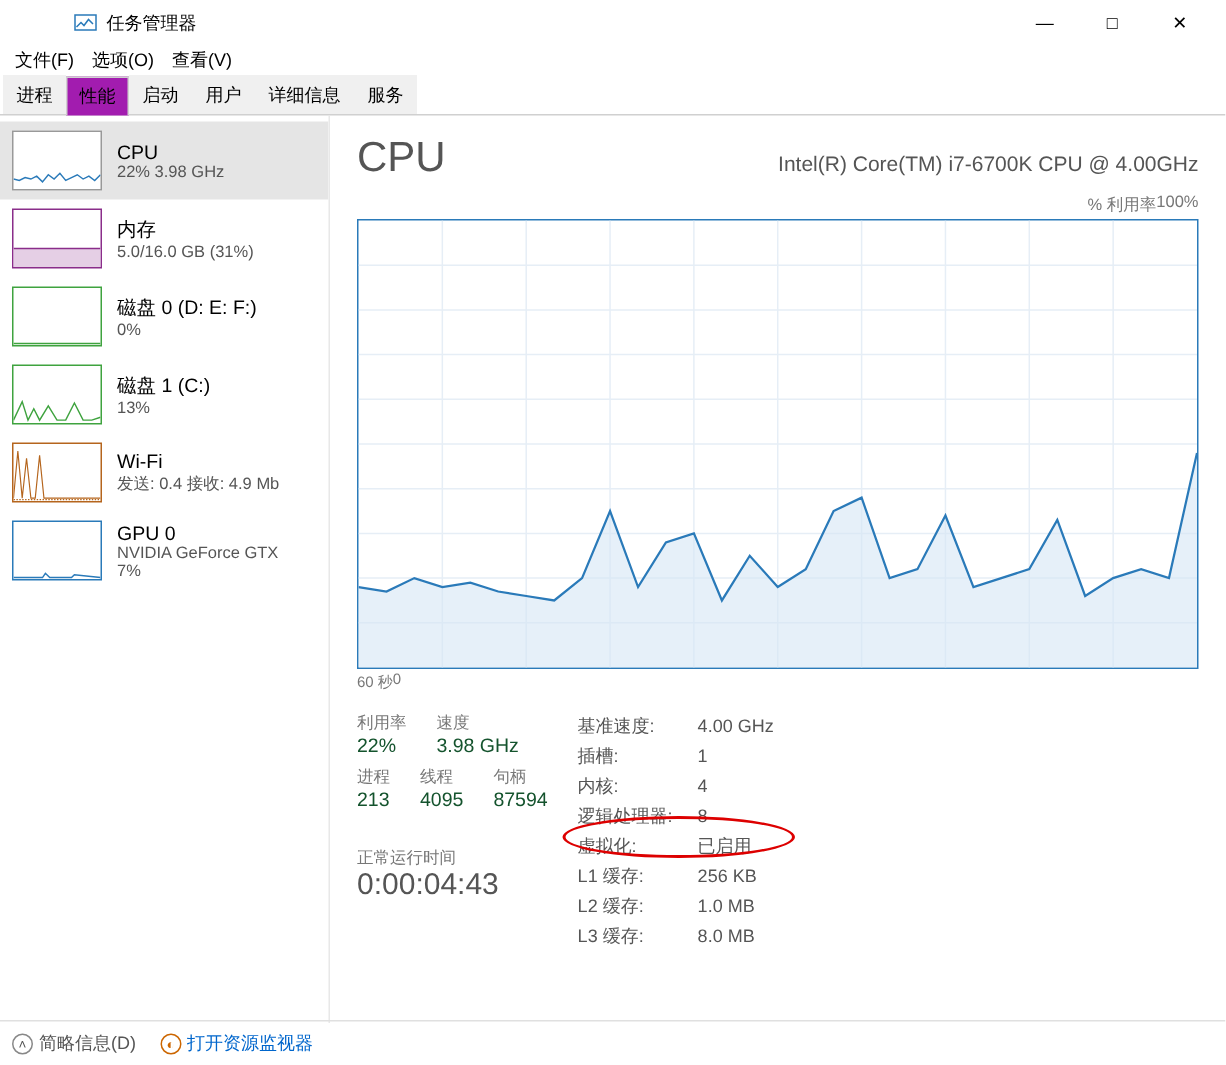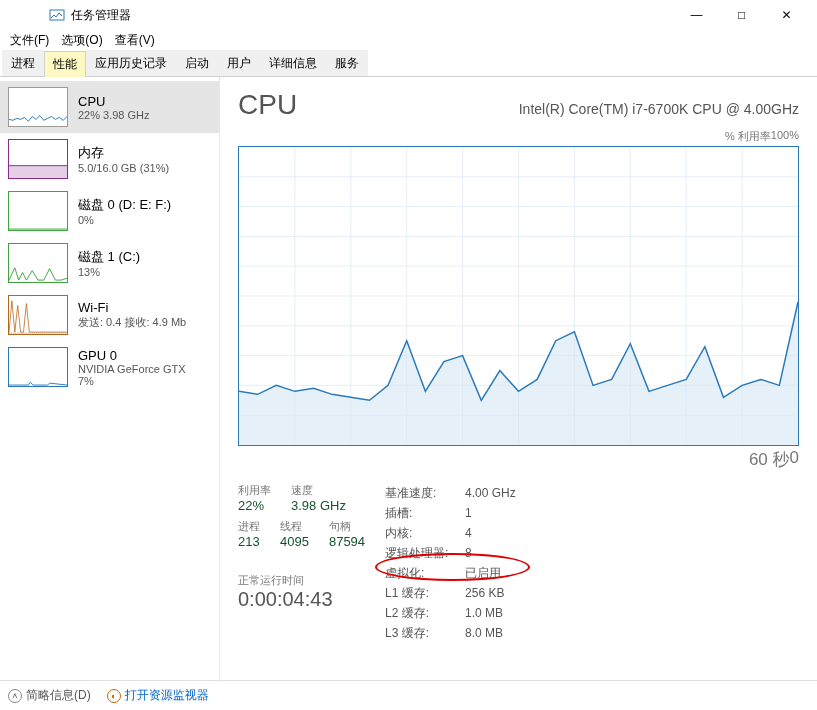--- a/index.html
+++ b/index.html
@@ -12,21 +12,21 @@
 .win-controls { display: flex; }
 .win-btn { width: 45px; height: 30px; display: flex; align-items: center; justify-content: center; }
 
 
 .menubar { height: 20px; display: flex; padding: 0 4px; }
 .menubar .menu { padding: 2px 6px; font-size: 12px; }
 
 
 .tabs { display: flex; border-bottom: 1px solid #d0d0d0; padding-left: 2px; }
 .tab { padding: 4px 8px; font-size: 12px; border: 1px solid transparent; border-bottom: none; }
-.tab.active { background: #fef9c3; border-color: #d0d0d0; position: relative; top: 1px; }
+.tab.active { background: #a21caf; border-color: #d0d0d0; position: relative; top: 1px; }
 .tab:not(.active) { background: #f0f0f0; }
 
 
 .content { display: flex; height: calc(100% - 30px - 20px - 25px - 30px); }
 
 
 .sidebar { width: 220px; overflow-y: auto; border-right: 1px solid #e8e8e8; padding-top: 4px; }
 .side-item { display: flex; padding: 6px 8px; gap: 10px; cursor: default; }
 .side-item.selected { background: #e5e5e5; }
 .thumb { width: 60px; height: 40px; border: 1px solid #999; position: relative; background: #fff; flex-shrink: 0; }
@@ -35,21 +35,21 @@
 .side-sub { font-size: 11px; color: #555; }
 
 
 .detail { flex: 1; padding: 12px 18px; overflow: hidden; }
 .detail-header { display: flex; justify-content: space-between; align-items: baseline; margin-bottom: 8px; }
 .detail-title { font-size: 28px; font-weight: 400; color: #555; }
 .detail-model { font-size: 14px; color: #555; }
 .chart-labels { display: flex; justify-content: flex-end; font-size: 11px; color: #777; }
 .chart-box { height: 300px; border: 1px solid #2a7ab9; margin: 2px 0; position: relative; background: #fff; }
 .chart-box svg { width: 100%; height: 100%; display: block; }
-.chart-bottom { display: flex; justify-content: flex-end; font-size: 17px; color: #777; margin-bottom: 12px; }
+.chart-bottom { display: flex; justify-content: flex-start; font-size: 10px; color: #777; margin-bottom: 12px; }
 
 
 .stats { display: flex; gap: 20px; }
 .stats-left .row { display: flex; gap: 20px; margin-bottom: 6px; }
 .stat-block .label { font-size: 11px; color: #777; }
 .stat-block .value { font-size: 13px; color: #14532d; }
 .stats-right { font-size: 12px; }
 .stats-right .kv { display: flex; line-height: 20px; }
 .stats-right .kv .k { width: 80px; color: #555; }
 .stats-right .kv .v { color: #555; }
@@ -94,21 +94,20 @@
 
 <div class="menubar">
   <div class="menu">文件(F)</div>
   <div class="menu">选项(O)</div>
   <div class="menu">查看(V)</div>
 </div>
 
 <div class="tabs">
   <div class="tab">进程</div>
   <div class="tab active">性能</div>
-  <div class="tab">应用历史记录</div>
   <div class="tab">启动</div>
   <div class="tab">用户</div>
   <div class="tab">详细信息</div>
   <div class="tab">服务</div>
 </div>
 
 <div class="content">
   <div class="sidebar">
     <div class="side-item selected">
       <div class="thumb"><svg viewBox="0 0 60 40" preserveAspectRatio="none">

